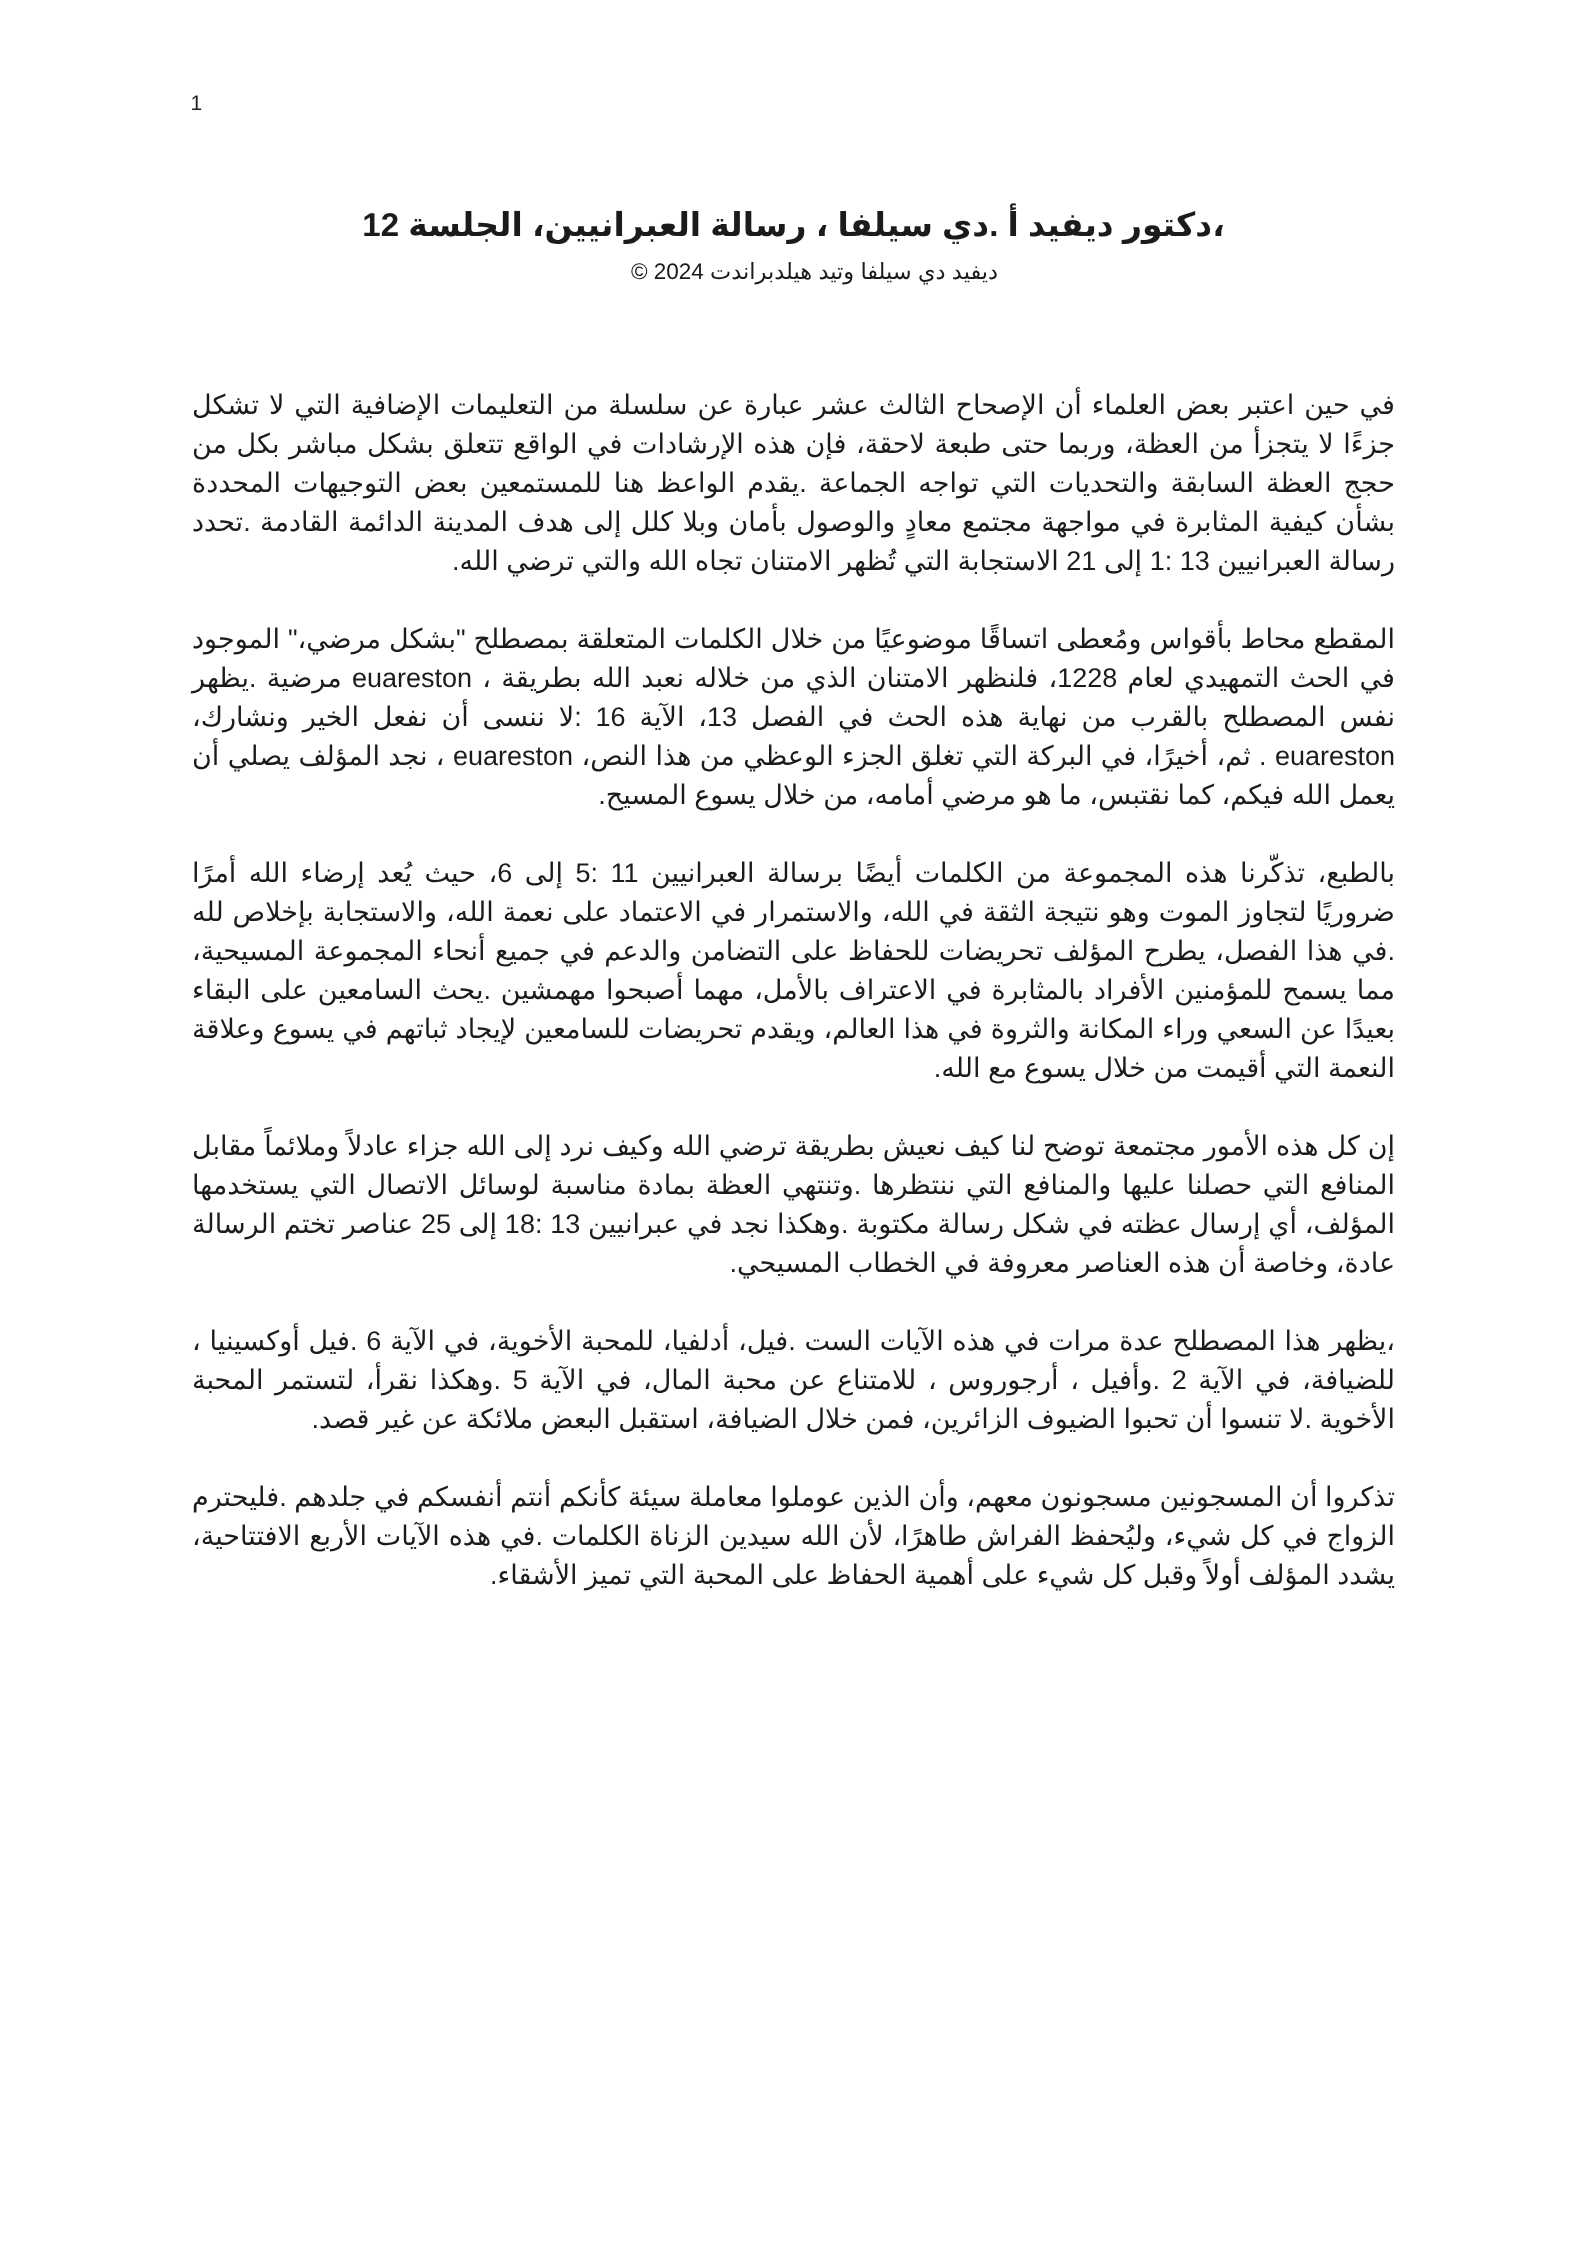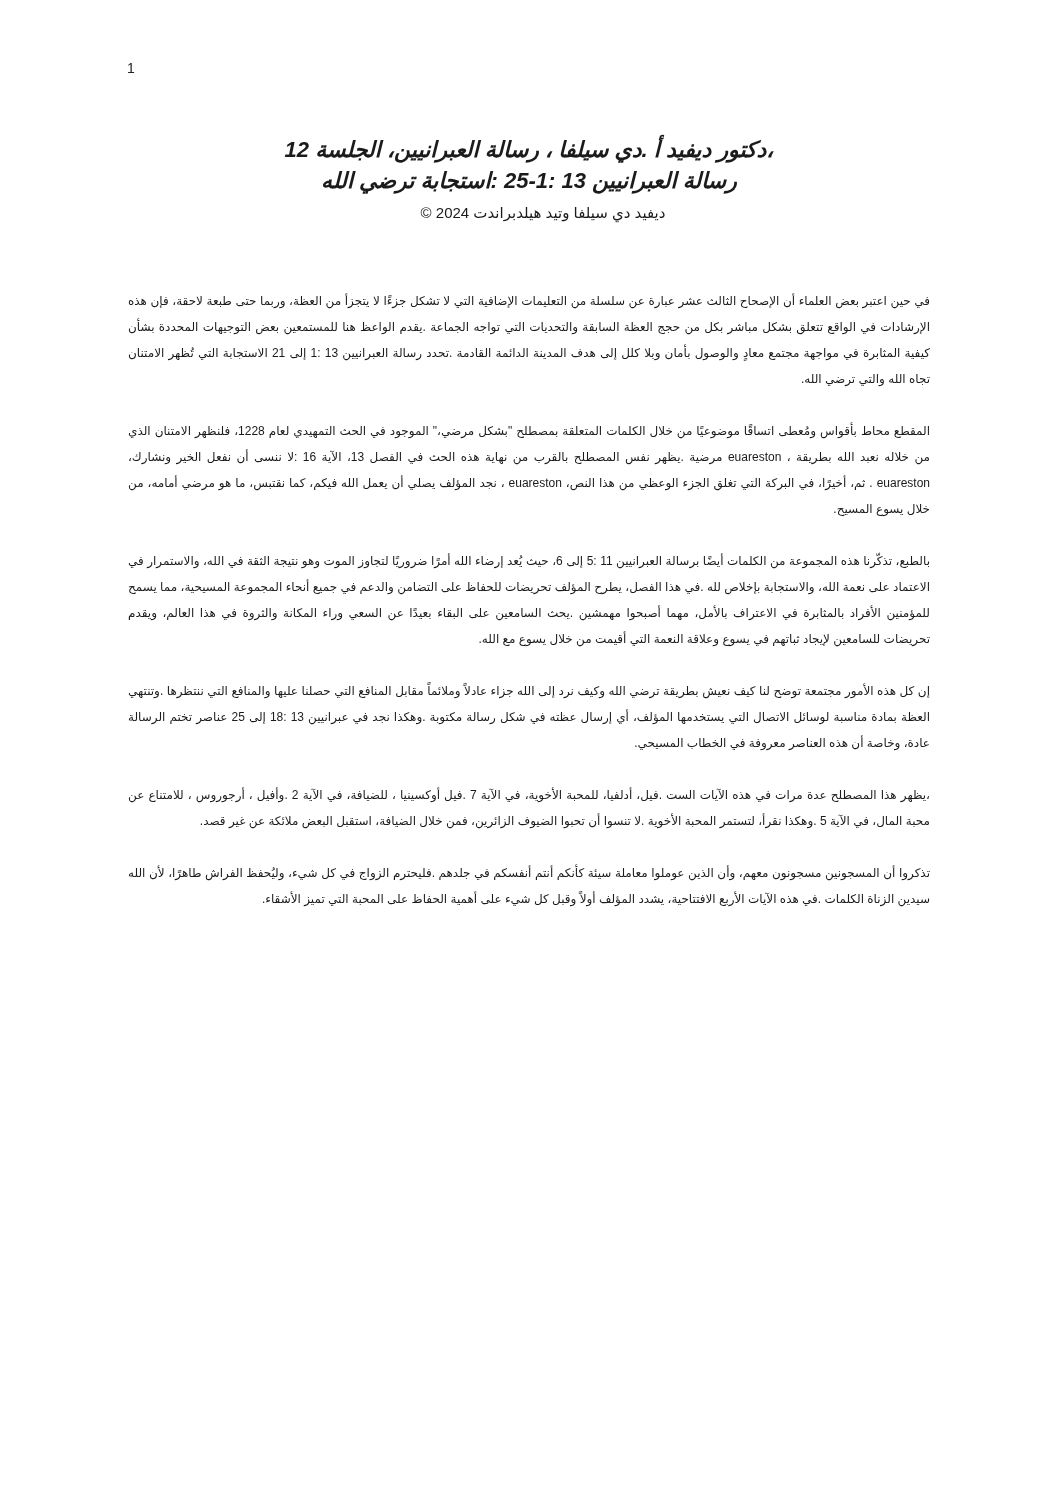--- a/index.html
+++ b/index.html
@@ -29,57 +29,55 @@
       text-align: center;
       direction: rtl;
       unicode-bidi: plaintext;
     }
     .title-line {
       font-size: 22px;
       font-weight: bold;
       line-height: 31px;
       margin: 0;
       direction: rtl;
-      font-style: italic;
     }
     .copyright-line {
       font-size: 15px;
       line-height: 22px;
       margin-top: 6px;
       direction: rtl;
       padding-left: 28px;
     }
     .body-text {
       direction: rtl;
       width: 802px;
       margin: 64px auto 0 auto;
-      font-size: 12px;
+      font-size: 18px;
       line-height: 26px;
       text-align: justify;
       text-justify: inter-word;
     }
     .body-text p {
       margin: 0 0 26px 0;
     }
   </style>
 </head>
 <body>
 
 <div class="page">
 
   <div class="page-number">1</div>
 
   <div class="title-block" lang="ar">
     <p class="title-line">،دكتور ديفيد أ .دي سيلفا ، رسالة العبرانيين، الجلسة 12</p>
-    <p class="title-line">رسالة العبرانيين 13 :1-25 :استجابة ترضي الله</p>
     <div class="copyright-line">ديفيد دي سيلفا وتيد هيلدبراندت 2024 ©</div>
   </div>
 
   <div class="body-text" lang="ar">
     <p>في حين اعتبر بعض العلماء أن الإصحاح الثالث عشر عبارة عن سلسلة من التعليمات الإضافية التي لا تشكل جزءًا لا يتجزأ من العظة، وربما حتى طبعة لاحقة، فإن هذه الإرشادات في الواقع تتعلق بشكل مباشر بكل من حجج العظة السابقة والتحديات التي تواجه الجماعة .يقدم الواعظ هنا للمستمعين بعض التوجيهات المحددة بشأن كيفية المثابرة في مواجهة مجتمع معادٍ والوصول بأمان وبلا كلل إلى هدف المدينة الدائمة القادمة .تحدد رسالة العبرانيين 13 :1 إلى 21 الاستجابة التي تُظهر الامتنان تجاه الله والتي ترضي الله.</p>
     <p>المقطع محاط بأقواس ومُعطى اتساقًا موضوعيًا من خلال الكلمات المتعلقة بمصطلح "بشكل مرضي،" الموجود في الحث التمهيدي لعام 1228، فلنظهر الامتنان الذي من خلاله نعبد الله بطريقة ، euareston مرضية .يظهر نفس المصطلح بالقرب من نهاية هذه الحث في الفصل 13، الآية 16 :لا ننسى أن نفعل الخير ونشارك، euareston . ثم، أخيرًا، في البركة التي تغلق الجزء الوعظي من هذا النص، euareston ، نجد المؤلف يصلي أن يعمل الله فيكم، كما نقتبس، ما هو مرضي أمامه، من خلال يسوع المسيح.</p>
     <p>بالطبع، تذكّرنا هذه المجموعة من الكلمات أيضًا برسالة العبرانيين 11 :5 إلى 6، حيث يُعد إرضاء الله أمرًا ضروريًا لتجاوز الموت وهو نتيجة الثقة في الله، والاستمرار في الاعتماد على نعمة الله، والاستجابة بإخلاص لله .في هذا الفصل، يطرح المؤلف تحريضات للحفاظ على التضامن والدعم في جميع أنحاء المجموعة المسيحية، مما يسمح للمؤمنين الأفراد بالمثابرة في الاعتراف بالأمل، مهما أصبحوا مهمشين .يحث السامعين على البقاء بعيدًا عن السعي وراء المكانة والثروة في هذا العالم، ويقدم تحريضات للسامعين لإيجاد ثباتهم في يسوع وعلاقة النعمة التي أقيمت من خلال يسوع مع الله.</p>
     <p>إن كل هذه الأمور مجتمعة توضح لنا كيف نعيش بطريقة ترضي الله وكيف نرد إلى الله جزاء عادلاً وملائماً مقابل المنافع التي حصلنا عليها والمنافع التي ننتظرها .وتنتهي العظة بمادة مناسبة لوسائل الاتصال التي يستخدمها المؤلف، أي إرسال عظته في شكل رسالة مكتوبة .وهكذا نجد في عبرانيين 13 :18 إلى 25 عناصر تختم الرسالة عادة، وخاصة أن هذه العناصر معروفة في الخطاب المسيحي.</p>
-    <p>،يظهر هذا المصطلح عدة مرات في هذه الآيات الست .فيل، أدلفيا، للمحبة الأخوية، في الآية 7 .فيل أوكسينيا ، للضيافة، في الآية 2 .وأفيل ، أرجوروس ، للامتناع عن محبة المال، في الآية 5 .وهكذا نقرأ، لتستمر المحبة الأخوية .لا تنسوا أن تحبوا الضيوف الزائرين، فمن خلال الضيافة، استقبل البعض ملائكة عن غير قصد.</p>
+    <p>،يظهر هذا المصطلح عدة مرات في هذه الآيات الست .فيل، أدلفيا، للمحبة الأخوية، في الآية 6 .فيل أوكسينيا ، للضيافة، في الآية 2 .وأفيل ، أرجوروس ، للامتناع عن محبة المال، في الآية 5 .وهكذا نقرأ، لتستمر المحبة الأخوية .لا تنسوا أن تحبوا الضيوف الزائرين، فمن خلال الضيافة، استقبل البعض ملائكة عن غير قصد.</p>
     <p>تذكروا أن المسجونين مسجونون معهم، وأن الذين عوملوا معاملة سيئة كأنكم أنتم أنفسكم في جلدهم .فليحترم الزواج في كل شيء، وليُحفظ الفراش طاهرًا، لأن الله سيدين الزناة الكلمات .في هذه الآيات الأربع الافتتاحية، يشدد المؤلف أولاً وقبل كل شيء على أهمية الحفاظ على المحبة التي تميز الأشقاء.</p>
   </div>
 
 </div>
 
 </body></html>

